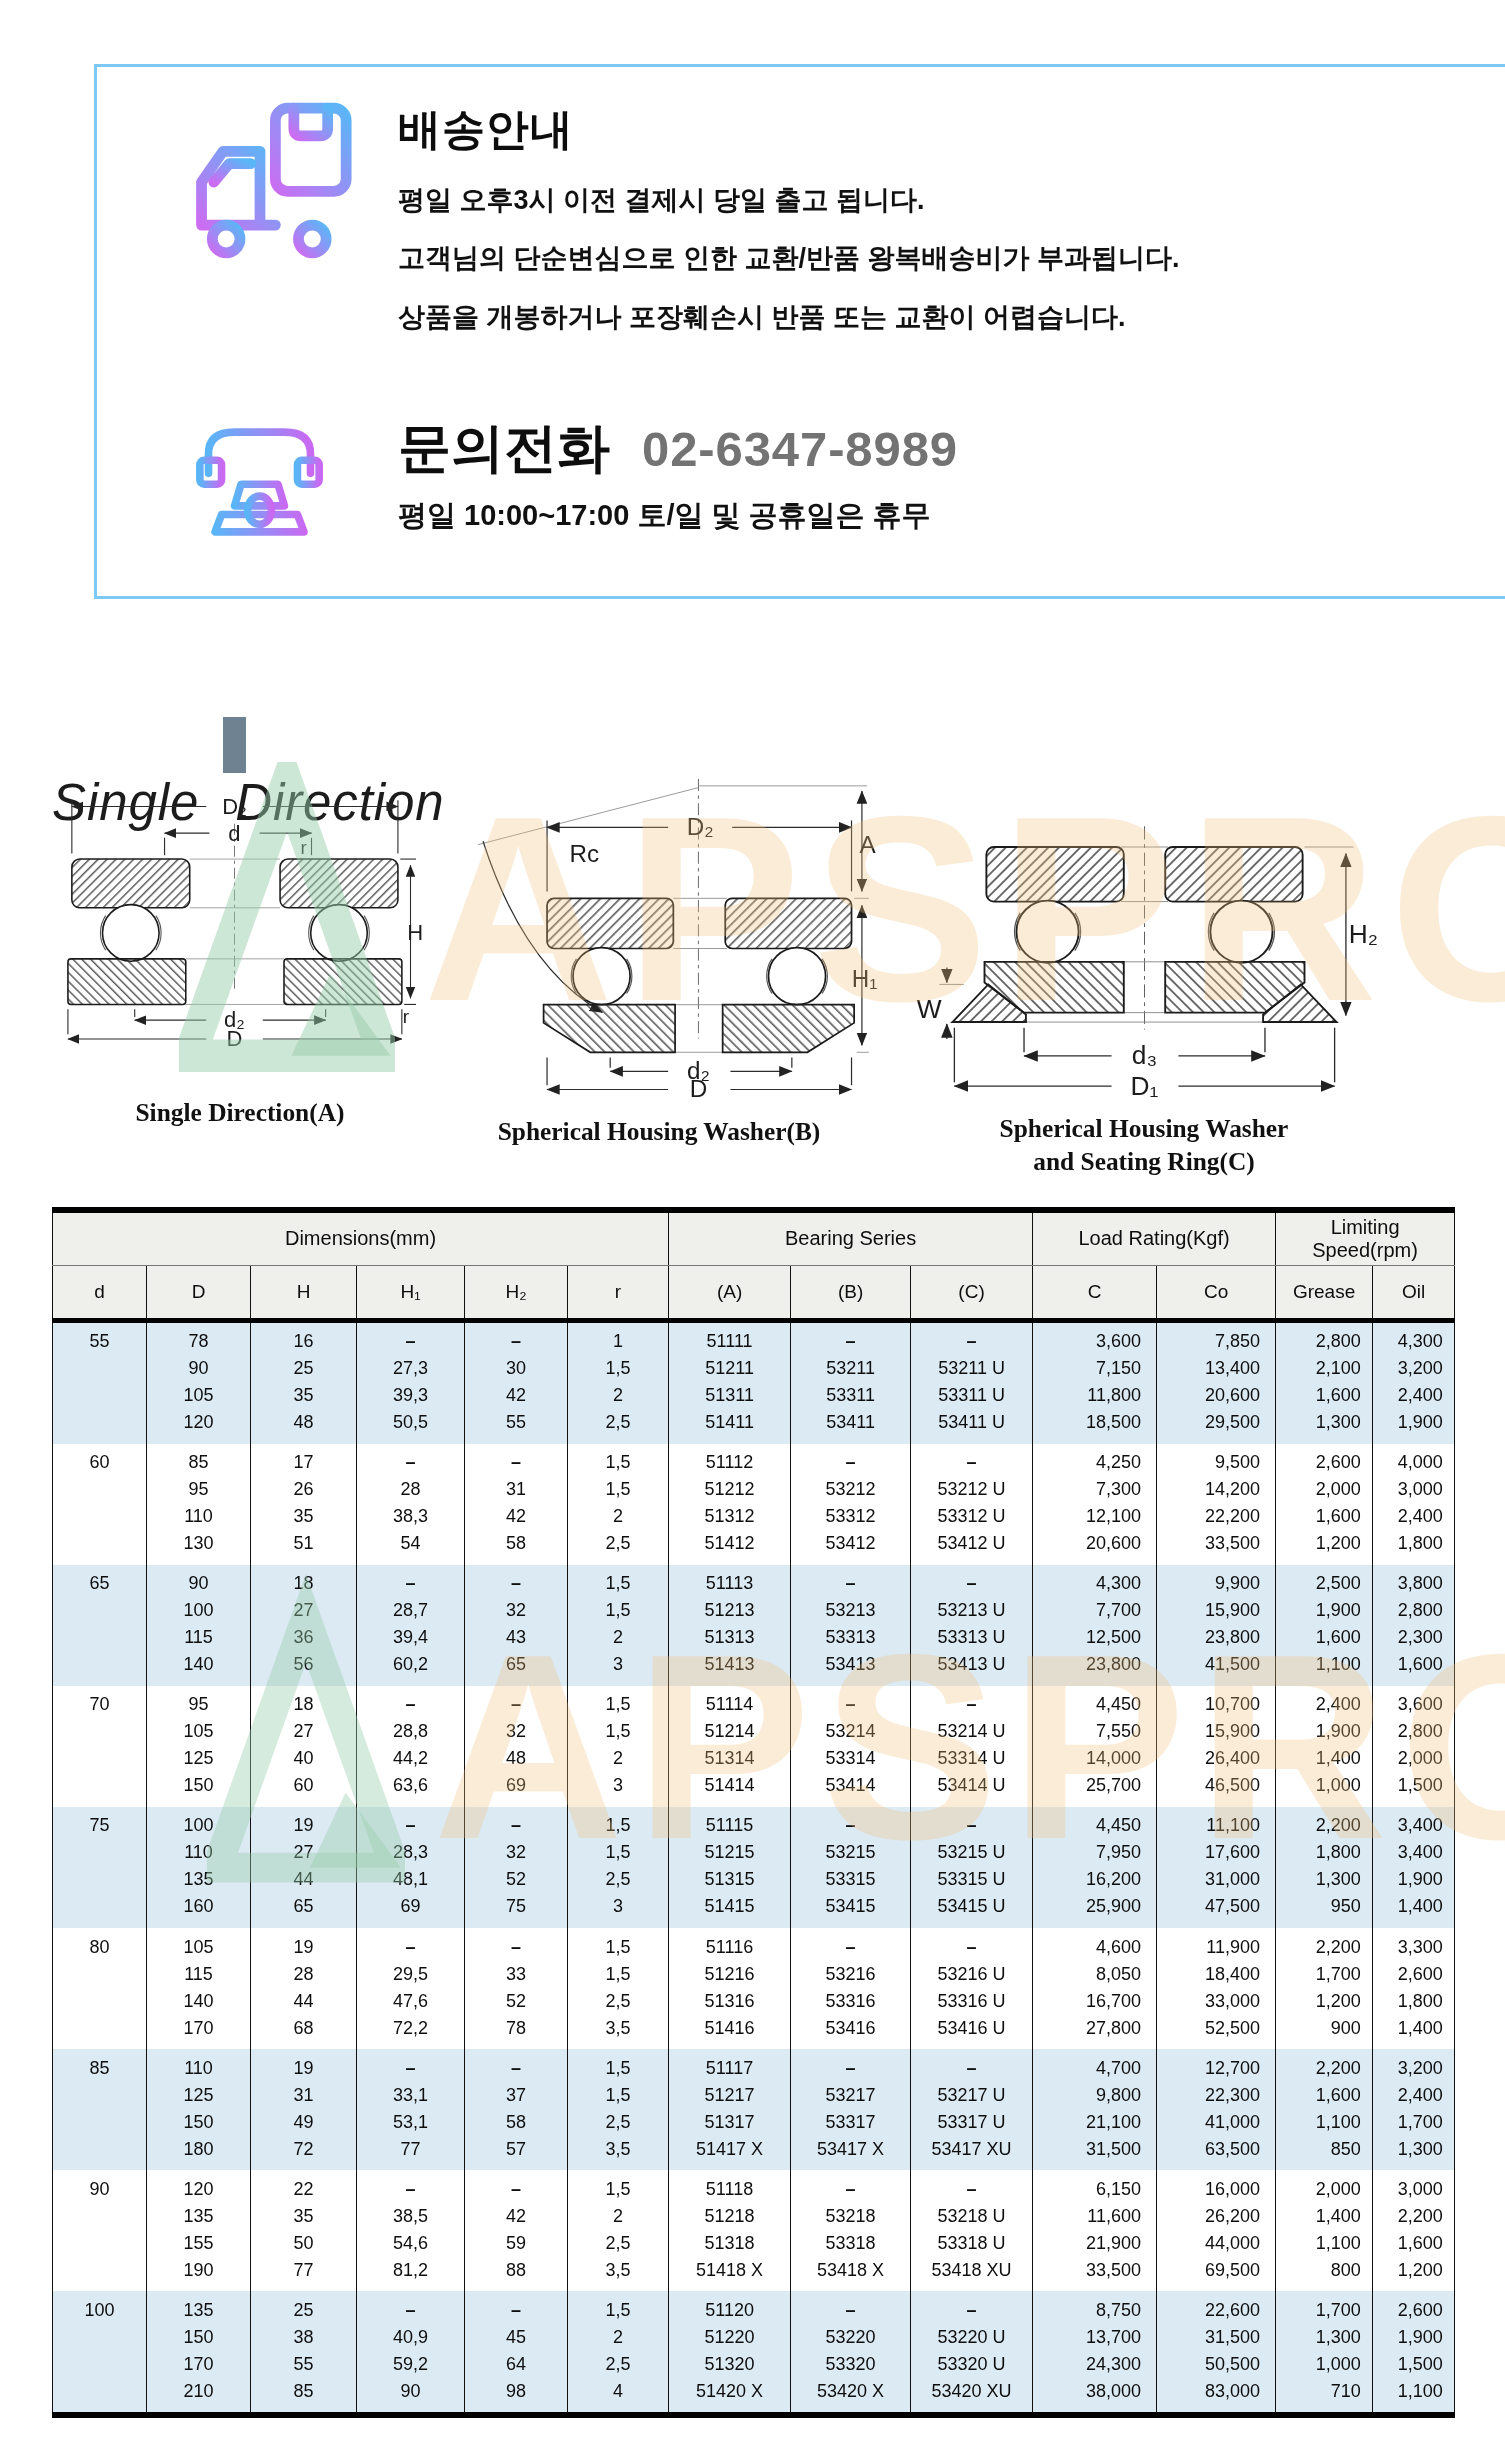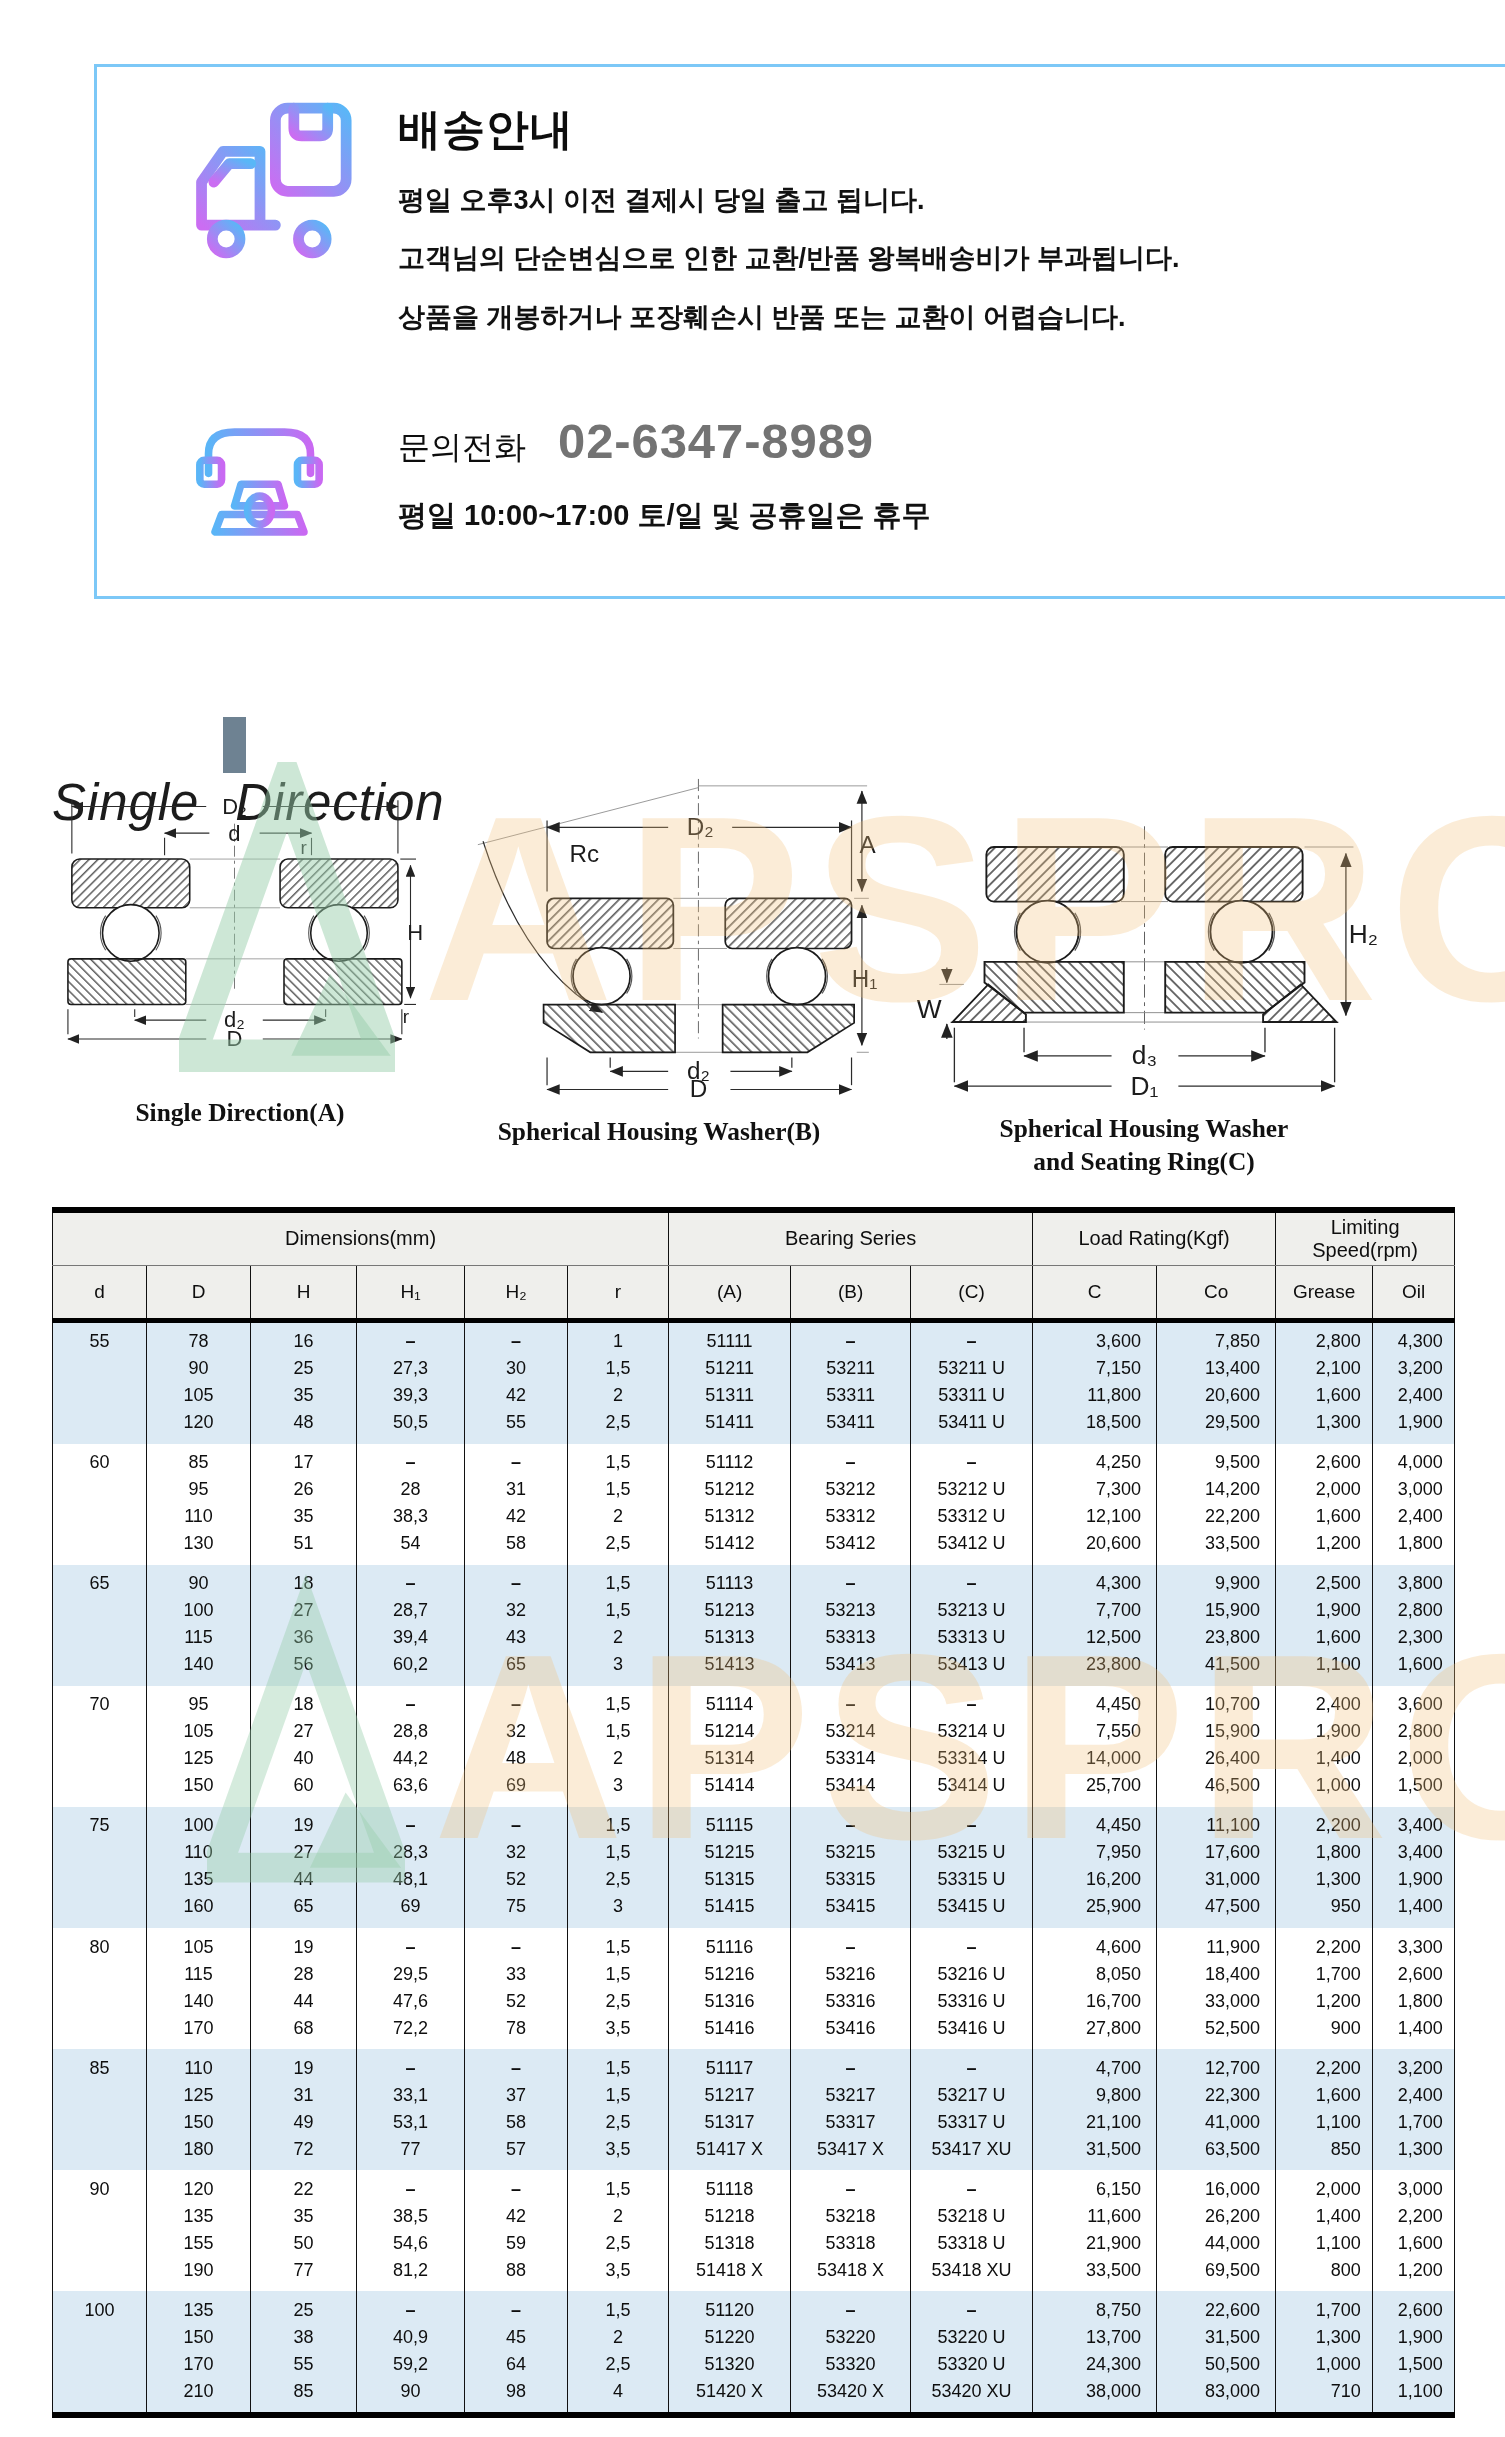--- a/index.html
+++ b/index.html
@@ -8,21 +8,21 @@
 
   
   .notice-box { position:absolute; left:94px; top:64px; width:1500px; height:535px;
     border:3.8px solid #7cc8f7; background:#fff; }
   .truck-icon { position:absolute; left:83px; top:28px; }
   .phone-icon { position:absolute; left:92px; top:339px; }
   .notice-title { position:absolute; left:301px; top:34px; font-size:43px; font-weight:800; color:#0d0d0d; letter-spacing:0.9px; }
   .notice-line { position:absolute; left:301px; font-size:27px; font-weight:700; color:#111; }
   .nl1 { top:115px; } .nl2 { top:173px; } .nl3 { top:232px; }
   .phone-row { position:absolute; left:301px; top:346px; display:flex; align-items:baseline; gap:32px; }
-  .phone-label { font-size:32px; font-weight:400; color:#0d0d0d; }
+  .phone-label { font-size:53px; font-weight:700; color:#0d0d0d; }
   .phone-number { font-size:49px; font-weight:800; color:#737373; letter-spacing:0.9px; }
   .phone-hours { position:absolute; left:301px; top:429px; font-size:29px; font-weight:700; color:#111; }
 
   
   .section-heading { position:absolute; left:52px; top:717px; display:flex; align-items:center;flex-direction:column; }
   .heading-bar { width:22.6px; height:56px; background:#6e8292; margin-right:28px; }
   .heading-text { font-size:51px; font-style:italic; color:#1c1c1c; word-spacing:21px; letter-spacing:0.9px; }
 
   
   .diagrams { position:absolute; left:52px; top:753px; width:1412px; display:flex; gap:10px; }

